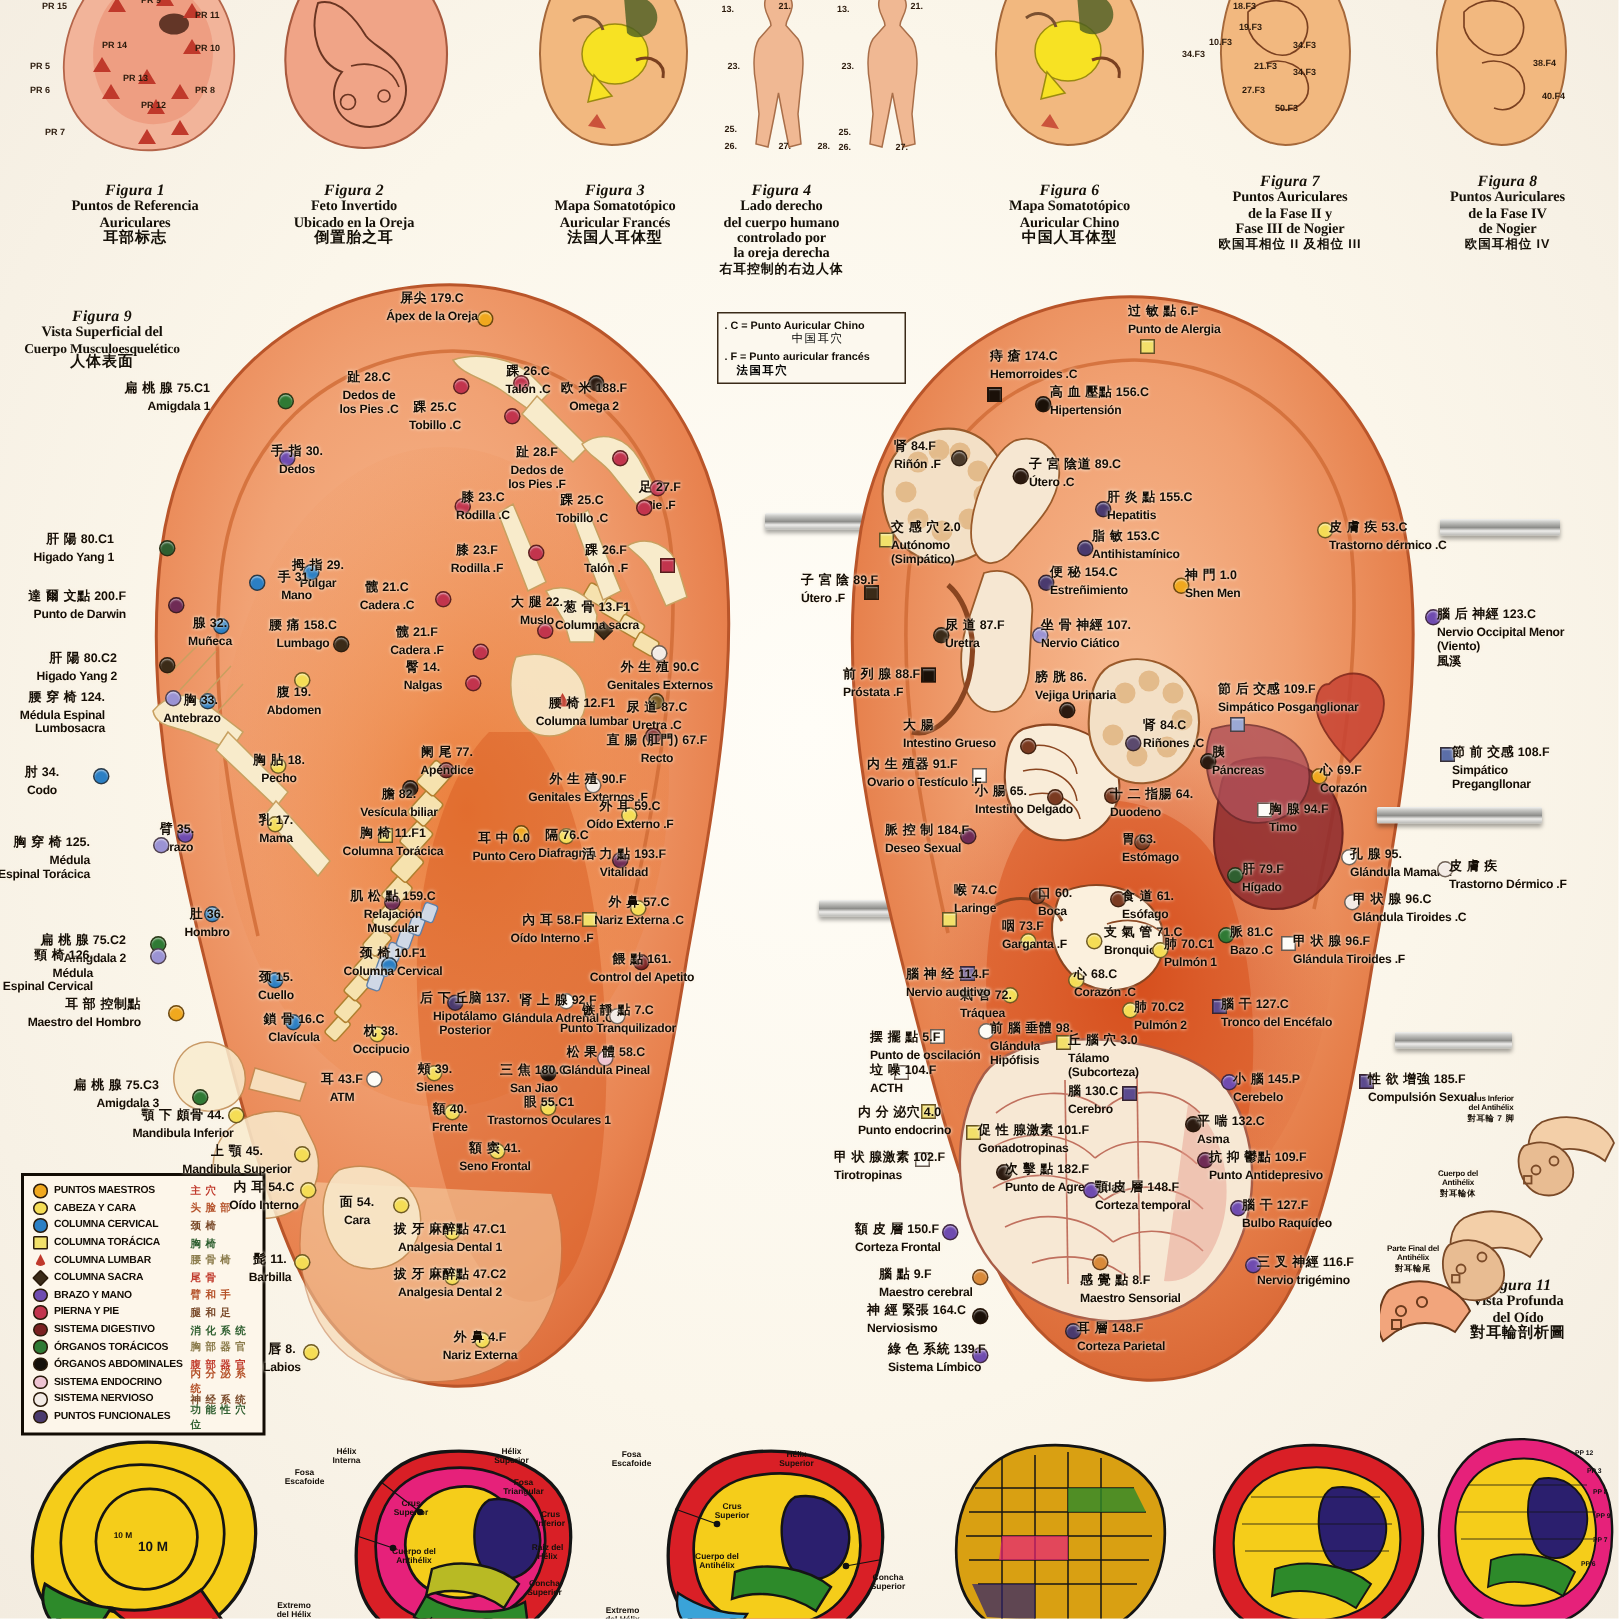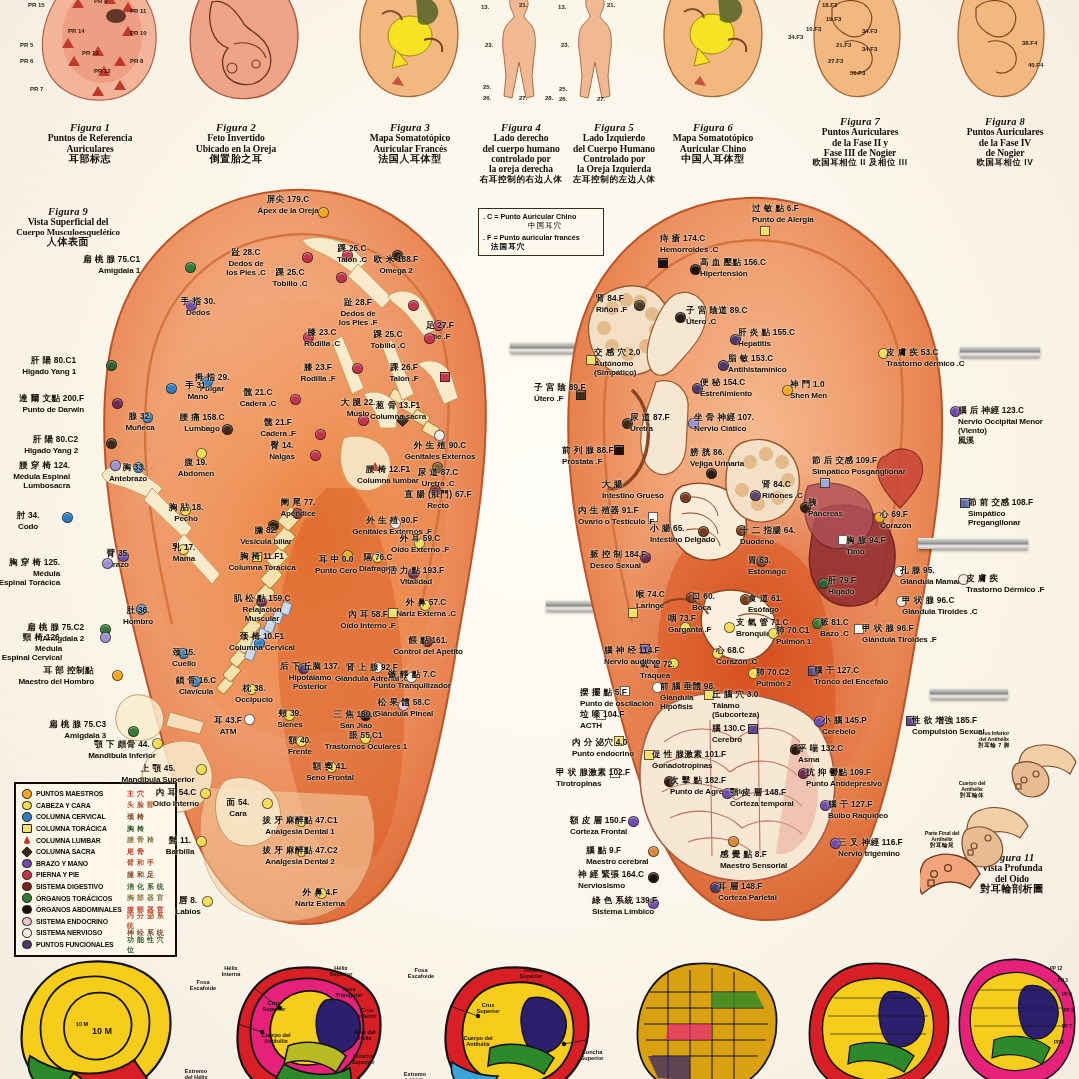--- a/index.html
+++ b/index.html
@@ -193,28 +193,20 @@
     <div class="es">Auricular Francés</div>
     <div class="cn">法国人耳体型</div>
   </div>
   <div class="cap" style="left:466px;top:122px;width:110px;">
     <div class="fig">Figura 4</div>
     <div class="es">Lado derecho</div>
     <div class="es">del cuerpo humano</div>
     <div class="es">controlado por</div>
     <div class="es">la oreja derecha</div>
     <div class="cn" style="font-size:8.6px">右耳控制的右边人体</div>
-  </div>
-  <div class="cap" style="left:558px;top:122px;width:112px;">
-    <div class="fig">Figura 5</div>
-    <div class="es">Lado Izquierdo</div>
-    <div class="es">del Cuerpo Humano</div>
-    <div class="es">Controlado por</div>
-    <div class="es">la Oreja Izquierda</div>
-    <div class="cn" style="font-size:8.6px">左耳控制的左边人体</div>
   </div>
   <div class="cap" style="left:648px;top:122px;width:130px;">
     <div class="fig">Figura 6</div>
     <div class="es">Mapa Somatotópico</div>
     <div class="es">Auricular Chino</div>
     <div class="cn">中国人耳体型</div>
   </div>
   <div class="cap" style="left:790px;top:116px;width:140px;">
     <div class="fig">Figura 7</div>
     <div class="es">Puntos Auriculares</div>

